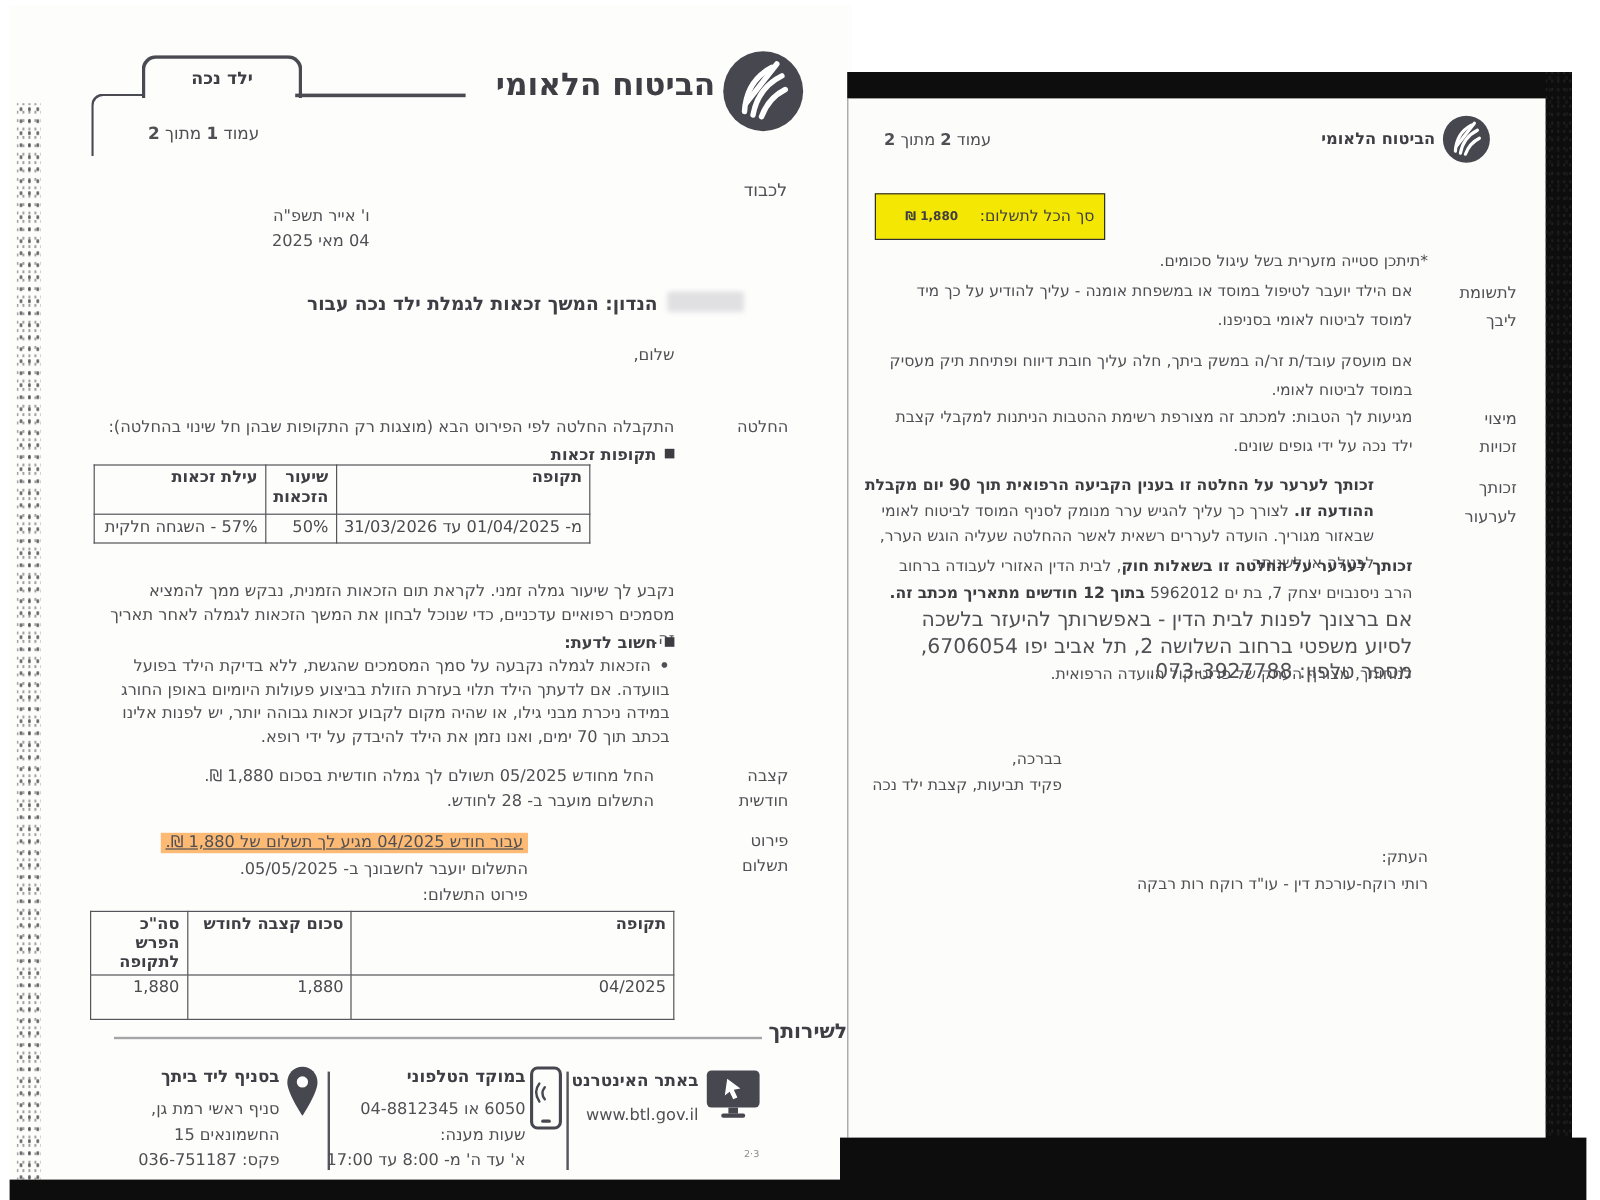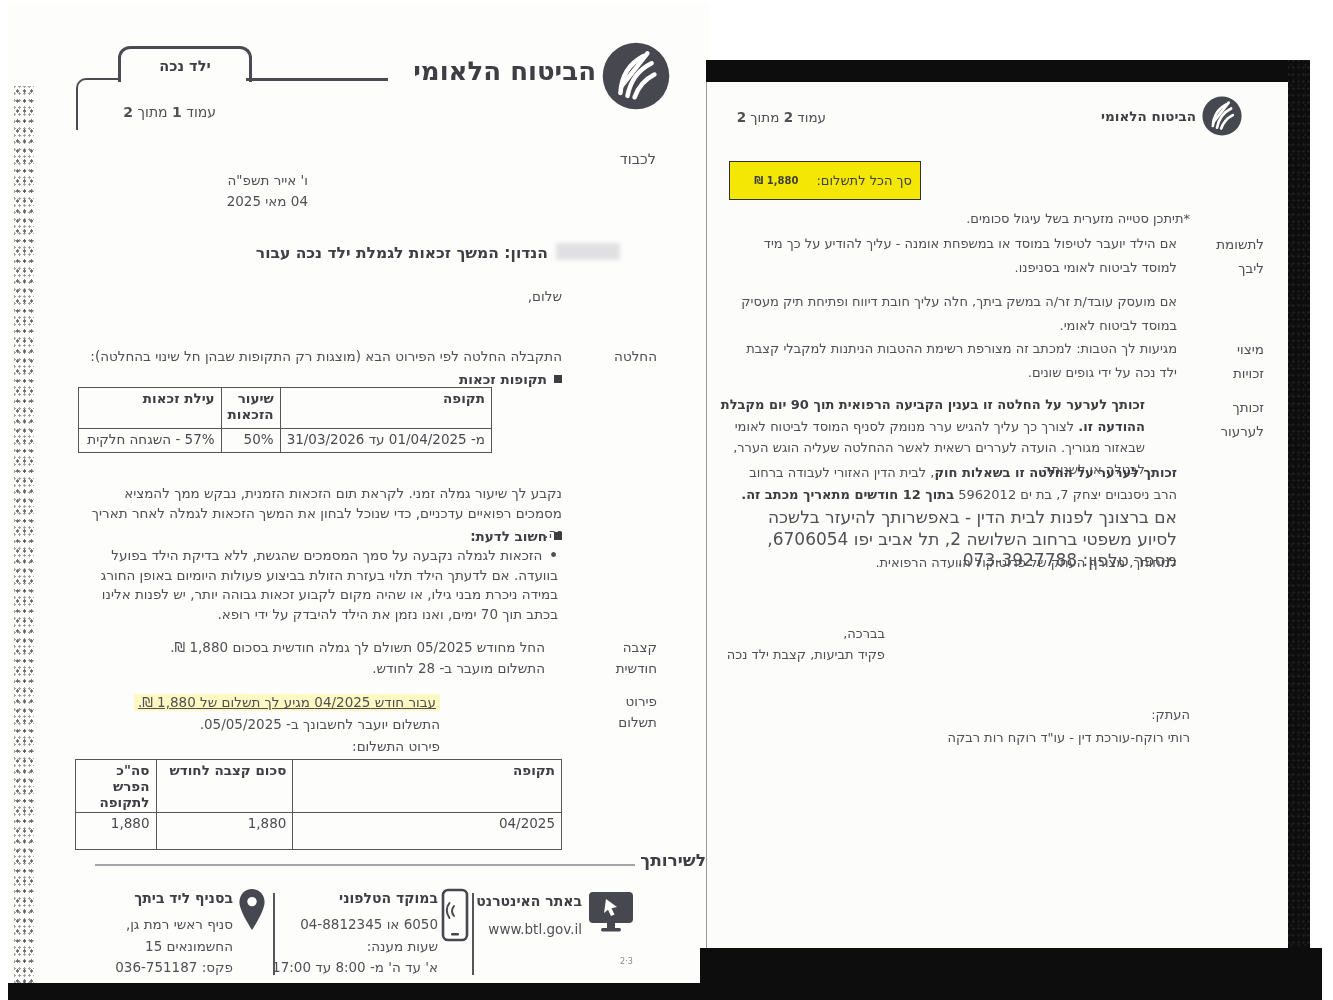--- a/index.html
+++ b/index.html
@@ -8,21 +8,21 @@
   .abs{position:absolute;}
   .txt{font-size:13.5px;line-height:20px;color:#4f4f54;text-align:right;}
   .bold{font-weight:bold;color:#3e3e44;}
   .nowrap{white-space:nowrap;}
   .mlabel{font-size:13.5px;color:#4f4f54;text-align:right;line-height:21px;}
   .sq{display:inline-block;width:8px;height:8px;background:#3c3c41;margin-left:7px;vertical-align:1px;}
   .dot{font-weight:bold;margin-left:7px;}
   .t{border-collapse:collapse;direction:rtl;background:#fdfdfc;}
   .t th,.t td{border:1.5px solid #55555a;font-size:13.5px;padding:2px 6px;vertical-align:top;text-align:right;color:#4a4a4f;}
   .t th{font-weight:bold;color:#3e3e44;}
-  .hl{background:#fef9c3;padding:0 4px 1px 4px;text-decoration:underline;}
+  .hl{background:#fdba74;padding:0 4px 1px 4px;text-decoration:underline;}
   .totalbox{background:#f3e703;border:1.6px solid #2f2f35;display:flex;align-items:center;direction:rtl;}
   .band{background:#0d0d0d;}
   .speckle{background-image:radial-gradient(rgba(25,25,28,.8) 1px,transparent 1.4px),radial-gradient(rgba(45,45,50,.55) 1px,transparent 1.2px);background-size:7px 10px,5px 7px;background-position:0 0,3px 4px;}
   .divline{background:#55555a;width:1.5px;}
   .ftitle{font-weight:bold;font-size:14px;color:#3e3e44;text-align:right;}
   .ftxt{font-size:13.5px;color:#4f4f54;text-align:right;line-height:22px;}
   .blurpatch{background:#c9c9ce;filter:blur(2px);opacity:.55;border-radius:2px;}
   svg{display:block;}
 </style>
 </head>

